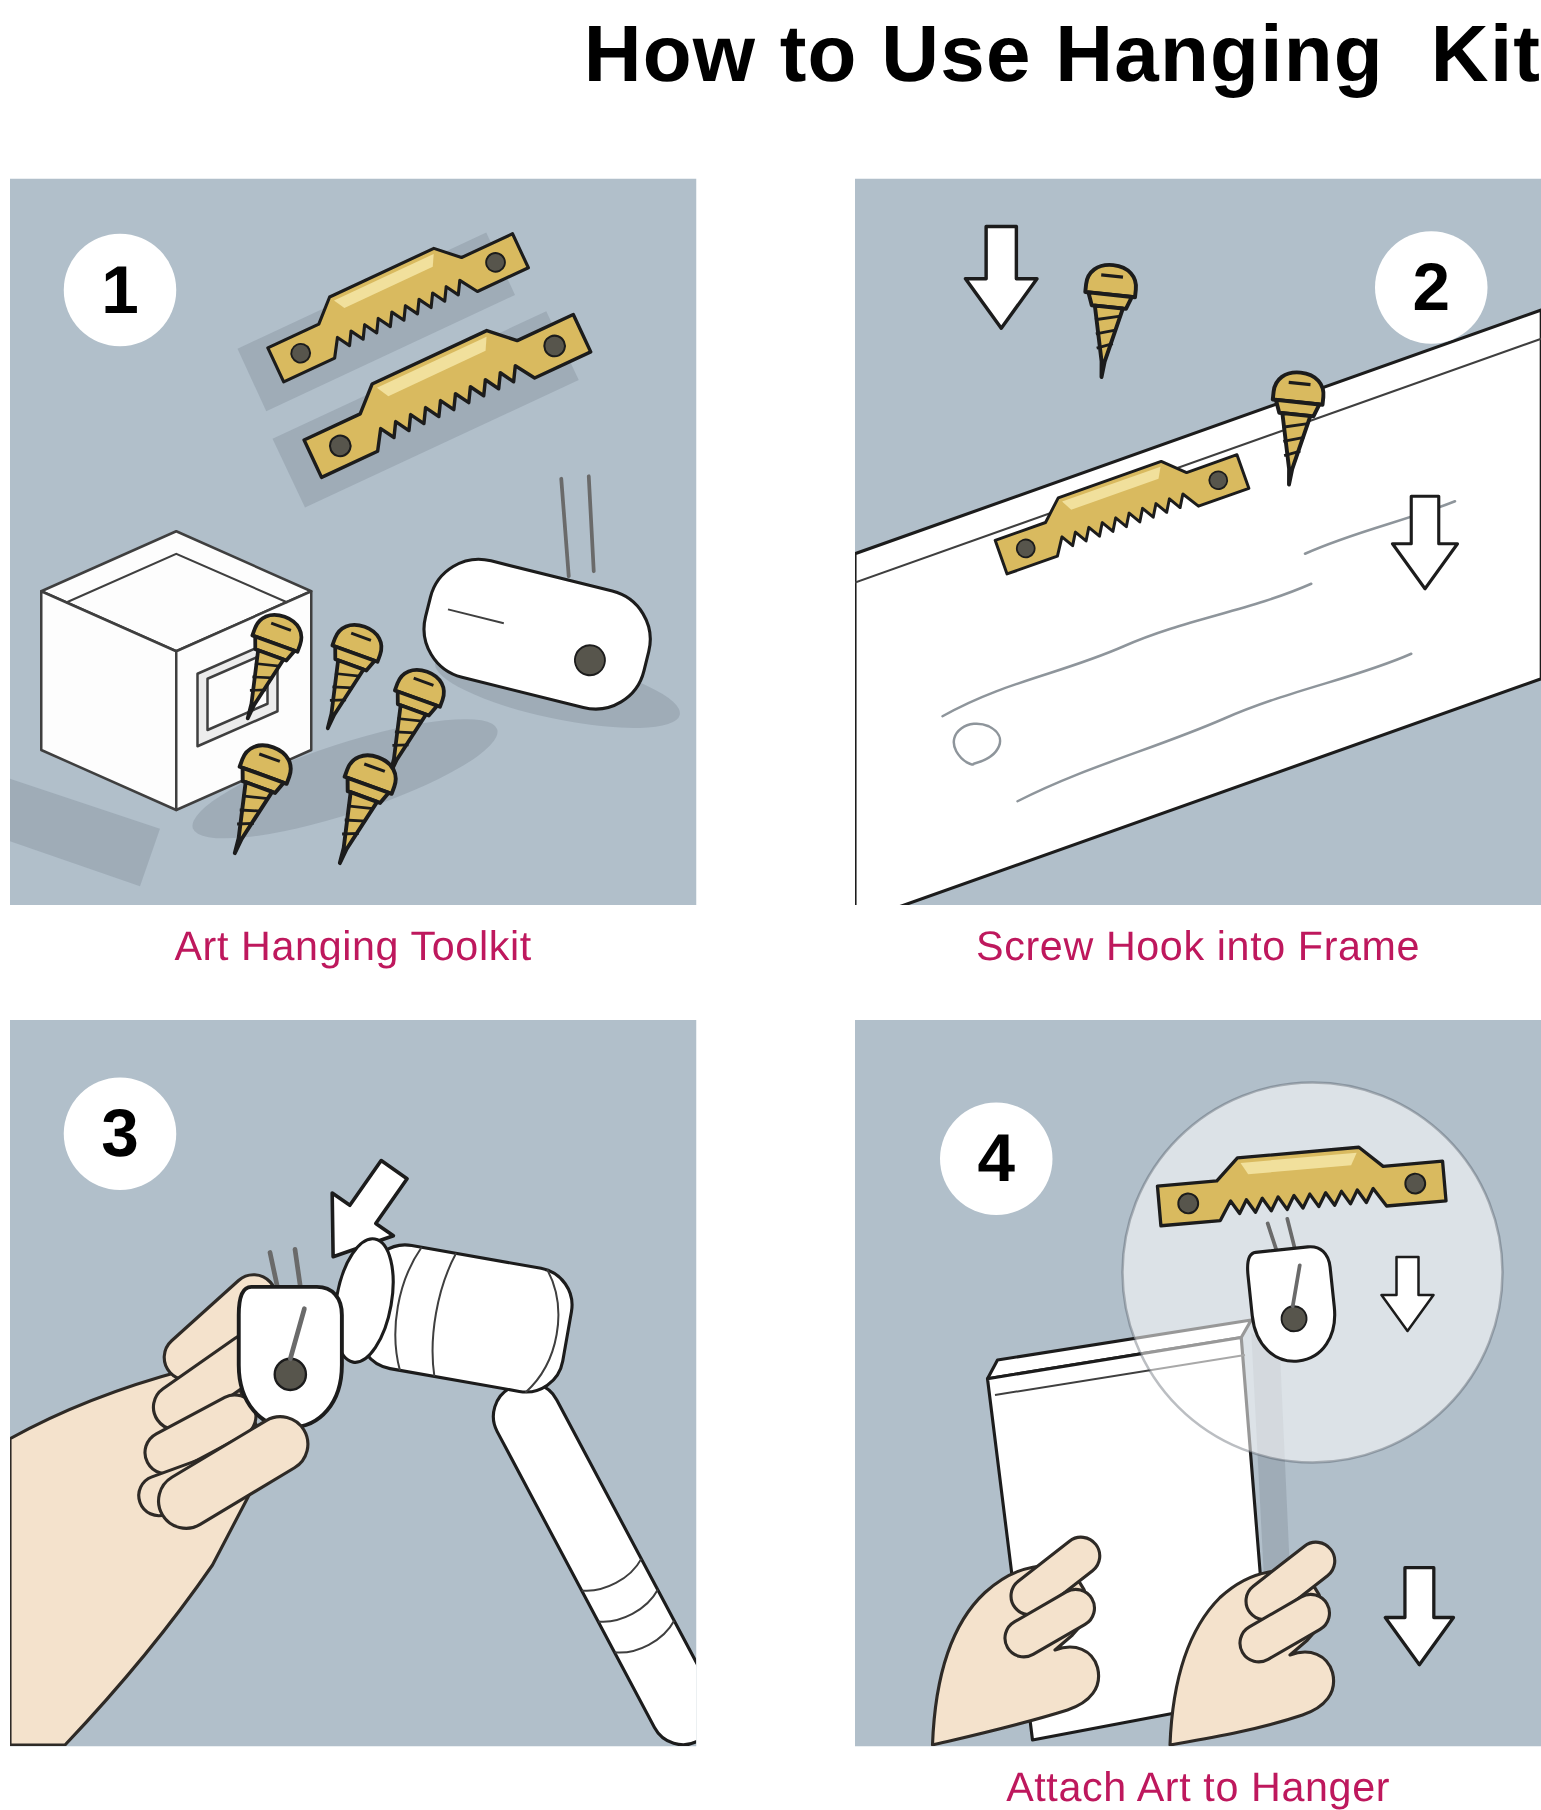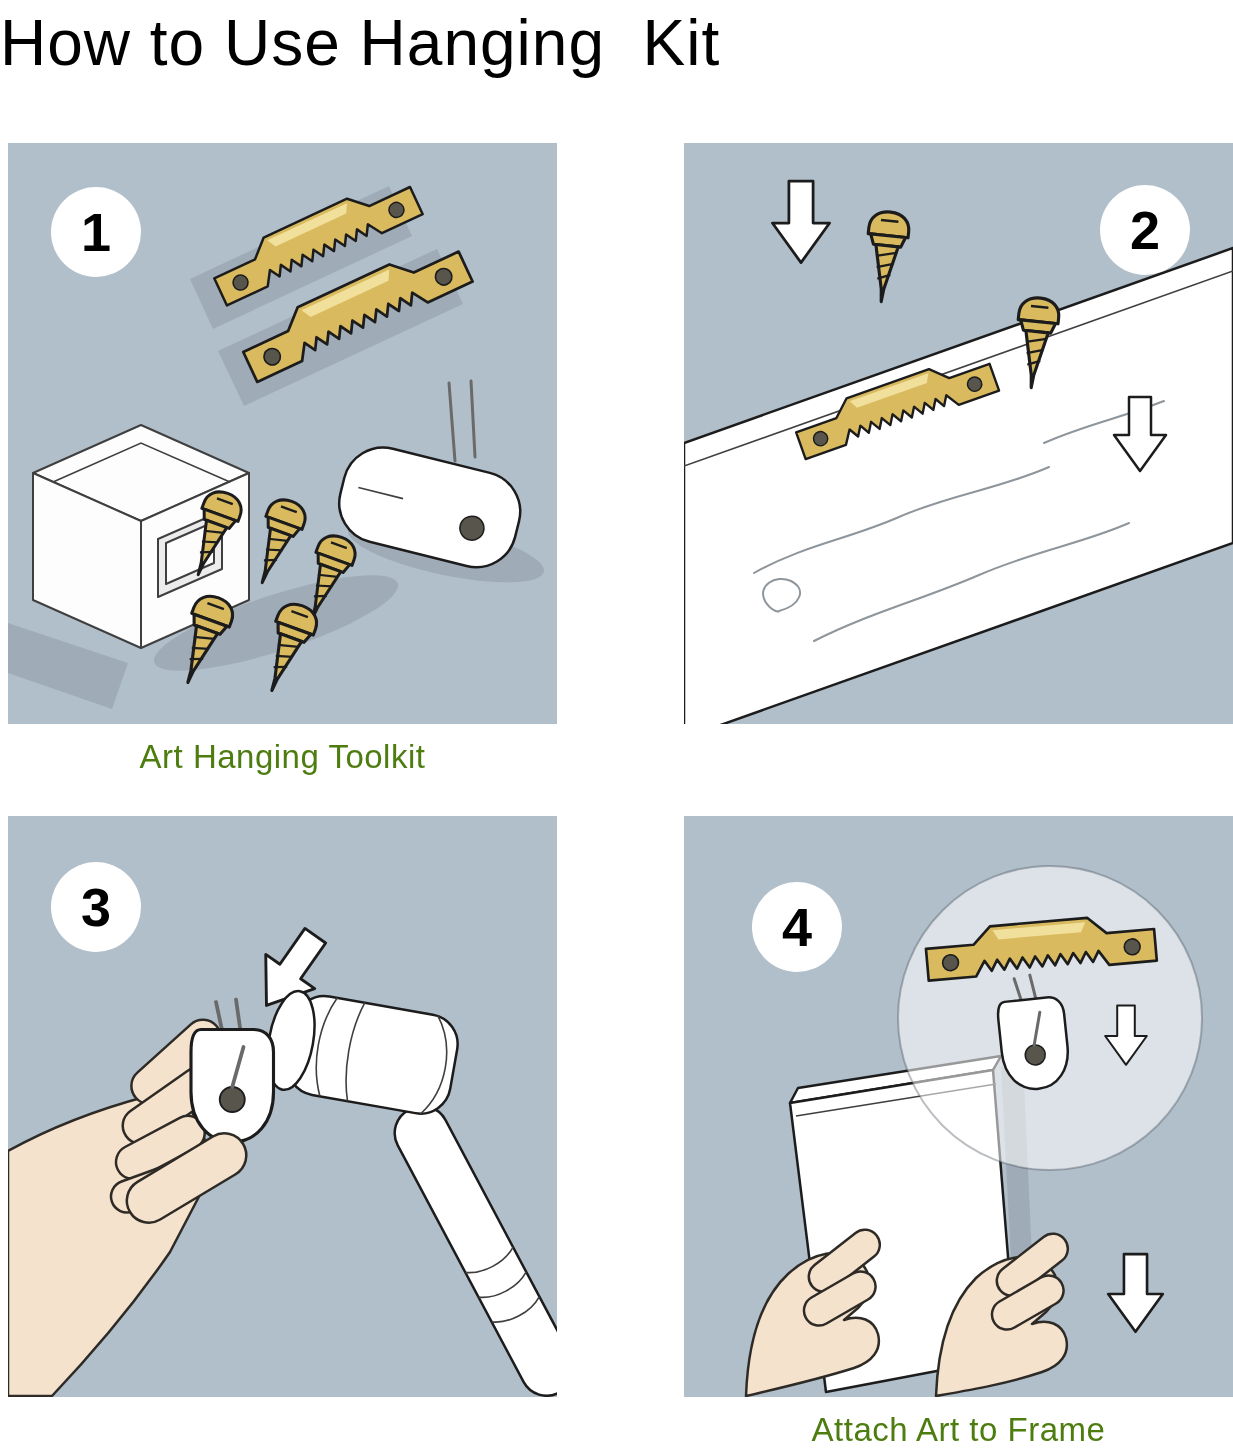--- a/index.html
+++ b/index.html
@@ -7,39 +7,39 @@
     --brass:#d9ba5f;
     --brass-highlight:#f1e09c;
     --skin:#f4e2cc;
     --ink:#1c1c1c;
     --white:#ffffff;
   }
   *{box-sizing:border-box;}
   html,body{margin:0;padding:0;background:#fff;}
   body{width:1233px;height:1448px;font-family:"Liberation Sans",sans-serif;overflow:hidden;position:relative;}
   .title{
-    margin:0;padding-top:6px;text-align:left;
-    font-size:64px;font-weight:400;color:#000;letter-spacing:1px;white-space:pre;
+    margin:0;padding-top:6px;text-align:right;
+    font-size:64px;font-weight:700;color:#000;letter-spacing:1px;white-space:pre;
   }
   .grid{
     position:absolute;left:8px;top:143px;width:1225px;
     display:grid;grid-template-columns:549px 549px;column-gap:127px;
   }
   .panel{
     position:relative;width:549px;height:581px;background:var(--panel-bg);overflow:hidden;
   }
   svg.art{position:absolute;left:0;top:0;width:100%;height:100%;}
   .badge{
     position:absolute;width:90px;height:90px;border-radius:50%;background:var(--white);
     display:flex;align-items:center;justify-content:center;
     font-size:54px;font-weight:700;color:#000;
   }
   .caption{
     margin:14px 0 40px 0;text-align:center;
-    font-size:33px;color:#4d7c0f;letter-spacing:0.5px;font-weight:400;
+    font-size:33px;color:#be185d;letter-spacing:0.5px;font-weight:400;
   }
   
   .brass{fill:var(--brass,#d9ba5f);stroke:var(--ink,#1c1c1c);stroke-width:2.5;stroke-linejoin:round;}
   .whiteobj{fill:var(--white,#fff);stroke:var(--ink,#1c1c1c);stroke-width:2.5;stroke-linejoin:round;}
   .skin{fill:var(--skin,#f4e2cc);stroke:#2e2a26;stroke-width:2.5;stroke-linejoin:round;}
   .hole{fill:#57554c;stroke:var(--ink,#1c1c1c);stroke-width:1.5;}
   .boxface{fill:#fdfdfd;stroke:#3f3f3f;stroke-width:2;stroke-linejoin:round;}
   .boxline{fill:none;stroke:#3f3f3f;stroke-width:1.6;}
   .grain{fill:none;stroke:#8e959b;stroke-width:2;stroke-linecap:round;}
   .shadow{fill:rgba(40,50,60,0.13);}
@@ -140,20 +140,21 @@
           <use href="#def-sawtooth" transform="translate(104,272) rotate(-19.5) scale(0.95)"></use>
 
           <use href="#def-screw" transform="translate(182,64) rotate(6) scale(1.25)"></use>
           <use href="#def-screw" transform="translate(332,150) rotate(6) scale(1.25)"></use>
 
           <use href="#def-arrow-down" transform="translate(84,36) scale(1.1)"></use>
           <use href="#def-arrow-down" transform="translate(426,252)"></use>
         </svg>
         <div class="badge" style="left:416px;top:42px">2</div>
       </div>
+      <p class="caption">Screw Hook into Frame</p>
     </section>
 
     <section class="cell">
       <div class="panel">
         <svg class="art" viewBox="0 0 549 581">
 
           <use href="#def-arrow-down" transform="translate(252,108) rotate(35,30,40) scale(1.15)"></use>
 
           <g>
             <g transform="translate(392,276) rotate(-28)">
@@ -204,17 +205,17 @@
           </g>
           <g>
             <path class="skin" d="M252,580 C254,528 266,488 292,462 C316,440 346,434 364,450 C378,463 376,482 362,496 L348,508 C364,502 378,508 382,522 C386,538 376,550 358,556 C322,568 286,574 252,580 Z"></path>
             <rect class="skin" x="0" y="-15" width="82" height="30" rx="15" transform="translate(316,474) rotate(-38)"></rect>
             <rect class="skin" x="0" y="-15" width="78" height="30" rx="15" transform="translate(310,506) rotate(-30)"></rect>
           </g>
           <use href="#def-arrow-down" transform="translate(420,436) scale(1.05)"></use>
         </svg>
         <div class="badge" style="left:68px;top:66px">4</div>
       </div>
-      <p class="caption">Attach Art to Frame</p>
+      <p class="caption">Attach Art to Hanger</p>
     </section>
 
   </div>
 </div>
 
 </body></html>

